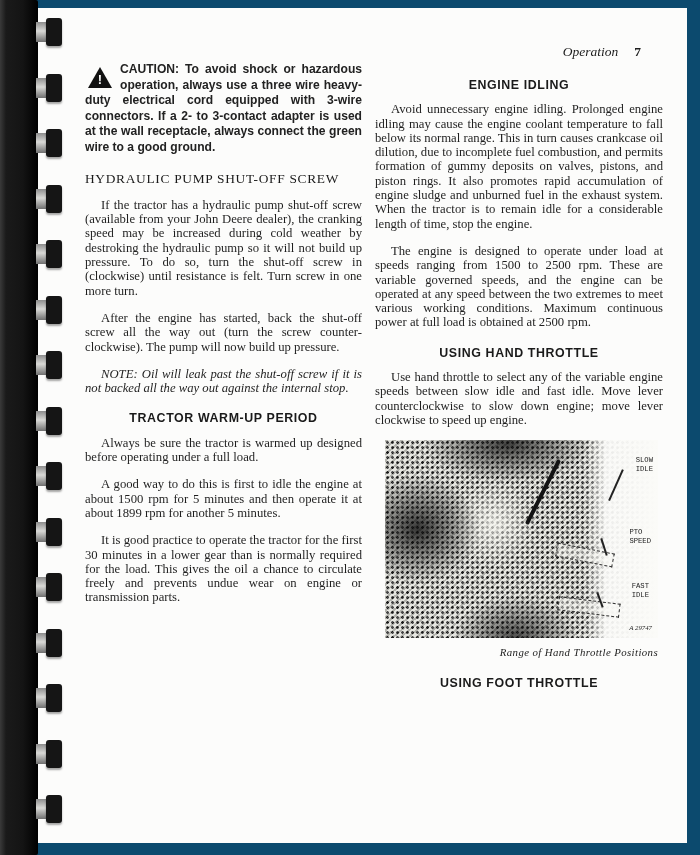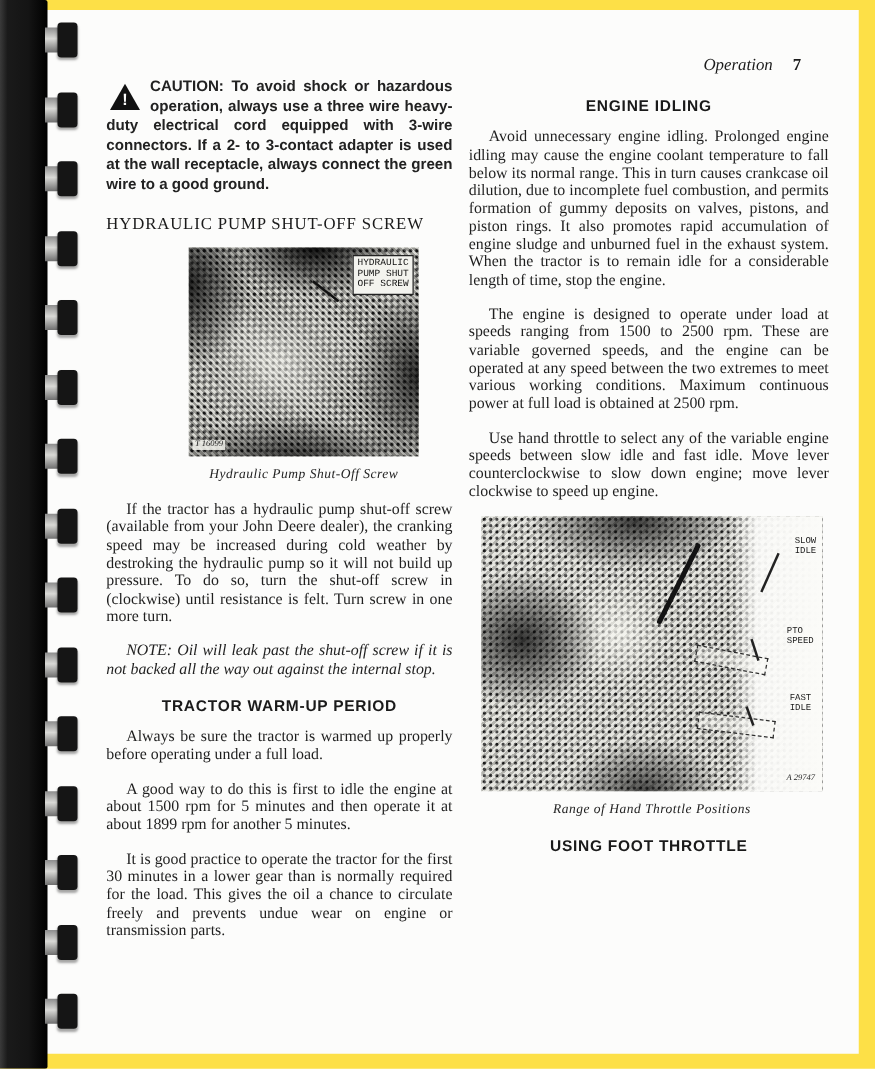--- a/index.html
+++ b/index.html
@@ -1,16 +1,16 @@
 <!DOCTYPE html>
 <html><head>
 <meta charset="utf-8">
 <style>
   html,body{margin:0;padding:0;}
-  #app{position:relative;width:700px;height:855px;background:#fde047;overflow:hidden;
+  #app{position:relative;width:700px;height:855px;background:#0c4a6e;overflow:hidden;
        font-family:"Liberation Serif", serif;}
   .page{position:absolute;left:24px;top:8px;right:13px;bottom:12px;background:#fcfcfb;}
 
   
   .binding{position:absolute;left:0;top:0;bottom:0;width:64px;z-index:5;pointer-events:none;}
   .spine{position:absolute;left:0;top:0;bottom:0;width:38px;
          background:linear-gradient(to right,#3a3a3a 0,#1a1a1a 6px,#141414 60%,#000 100%);
          border-radius:0 2px 2px 0;}
   .tooth{position:absolute;left:36px;width:15px;height:20px;
          background:linear-gradient(to bottom,#8d8d8d,#d9d9d6 45%,#6f6f6f);}
@@ -60,23 +60,23 @@
            line-height:8.8px;color:#111;letter-spacing:0;}
   .callout-leader{position:absolute;top:42px;right:64px;width:26px;height:1.5px;background:#111;
            transform:rotate(38deg);transform-origin:right center;}
   .photo-code{position:absolute;font-style:italic;font-size:6.8px;color:#222;
            background:rgba(242,242,236,.85);padding:0 2px;line-height:8px;}
   .code-bl{left:3px;bottom:5px;}
   .code-br{right:4px;bottom:6px;background:transparent;}
   .fig-cap-wrap{display:flex;justify-content:center;margin-top:7px;}
   .fig-caption{font-style:italic;font-size:10.8px;letter-spacing:.4px;white-space:nowrap;color:#222;}
   .cap1{width:184px;margin-left:66px;}
-  .cap2{width:273px;margin-left:10px;}
+  .cap2{width:273px;margin-left:10px;justify-content:flex-end;}
 
-  .photo2{width:273px;height:220px;margin-left:10px;
+  .photo2{width:273px;height:198px;margin-left:10px;
     background-color:#e0e0d9;
     background-image:
       radial-gradient(ellipse 90px 80px at 12% 45%, rgba(10,10,10,.8), rgba(10,10,10,0) 68%),
       radial-gradient(ellipse 120px 55px at 45% 2%, rgba(10,10,10,.75), rgba(10,10,10,0) 70%),
       radial-gradient(ellipse 90px 60px at 48% 100%, rgba(10,10,10,.7), rgba(10,10,10,0) 70%),
       radial-gradient(ellipse 60px 60px at 40% 42%, rgba(250,250,244,.7), rgba(250,250,244,0) 72%),
       repeating-linear-gradient(-40deg, rgba(25,25,25,.22) 0 2px, rgba(255,255,255,.2) 2px 5px),
       radial-gradient(circle, #1b1b1b 1.1px, rgba(0,0,0,0) 1.6px);
     background-size:100% 100%,100% 100%,100% 100%,100% 100%,100% 100%,5px 5px;}
   .white-strip{position:absolute;right:0;top:0;bottom:0;width:27%;
@@ -113,52 +113,40 @@
         <span class="warn-icon">
           <span class="warn-tri"></span>
           <span class="warn-ex">!</span>
         </span>
         <span>CAUTION:</span>
         <span>To avoid shock or hazardous operation, always use a three wire heavy-duty electrical cord equipped with 3-wire connectors. If a 2- to 3-contact adapter is used at the wall receptacle, always connect the green wire to a good ground.</span>
       </div>
 
       <div class="serif-head">HYDRAULIC PUMP SHUT-OFF SCREW</div>
 
-      <div class="figure">
-        <div class="photo photo1">
-          <div class="callout">
-            <div>HYDRAULIC</div>
-            <div>PUMP SHUT</div>
-            <div>OFF SCREW</div>
-          </div>
-          <div class="callout-leader"></div>
-          <div class="photo-code code-bl">T 16099</div>
-        </div>
-        <div class="fig-cap-wrap cap1">
-          <div class="fig-caption">Hydraulic Pump Shut-Off Screw</div>
-        </div>
-      </div>
 
       <p class="para">If the tractor has a hydraulic pump shut-off screw (available from your John Deere dealer), the cranking speed may be increased during cold weather by destroking the hydraulic pump so it will not build up pressure. To do so, turn the shut-off screw in (clockwise) until resistance is felt. Turn screw in one more turn.</p>
+      <p class="para">After the engine has started, back the shut-off screw all the way out (turn the screw counter-clockwise). The pump will now build up pressure.</p>
       <p class="para note">NOTE: Oil will leak past the shut-off screw if it is not backed all the way out against the internal stop.</p>
 
       <div class="sans-head">TRACTOR WARM-UP PERIOD</div>
 
-      <p class="para">Always be sure the tractor is warmed up properly before operating under a full load.</p>
+      <p class="para">Always be sure the tractor is warmed up designed before operating under a full load.</p>
       <p class="para">A good way to do this is first to idle the engine at about 1500 rpm for 5 minutes and then operate it at about 1899 rpm for another 5 minutes.</p>
       <p class="para">It is good practice to operate the tractor for the first 30 minutes in a lower gear than is normally required for the load. This gives the oil a chance to circulate freely and prevents undue wear on engine or transmission parts.</p>
     </div>
 
     <div class="col col-right">
 
       <div class="sans-head">ENGINE IDLING</div>
       <p class="para">Avoid unnecessary engine idling. Prolonged engine idling may cause the engine coolant temperature to fall below its normal range. This in turn causes crankcase oil dilution, due to incomplete fuel combustion, and permits formation of gummy deposits on valves, pistons, and piston rings. It also promotes rapid accumulation of engine sludge and unburned fuel in the exhaust system. When the tractor is to remain idle for a considerable length of time, stop the engine.</p>
 
       <p class="para">The engine is designed to operate under load at speeds ranging from 1500 to 2500 rpm. These are variable governed speeds, and the engine can be operated at any speed between the two extremes to meet various working conditions. Maximum continuous power at full load is obtained at 2500 rpm.</p>
 
+      <div class="sans-head">USING HAND THROTTLE</div>
       <p class="para">Use hand throttle to select any of the variable engine speeds between slow idle and fast idle. Move lever counterclockwise to slow down engine; move lever clockwise to speed up engine.</p>
 
       <div class="figure">
         <div class="photo photo2">
           <div class="white-strip"></div>
           <div class="lever-solid"></div>
           <div class="lever-dash dash1"></div>
           <div class="lever-dash dash2"></div>
           <div class="leader lead-slow"></div>
           <div class="leader lead-pto"></div>

